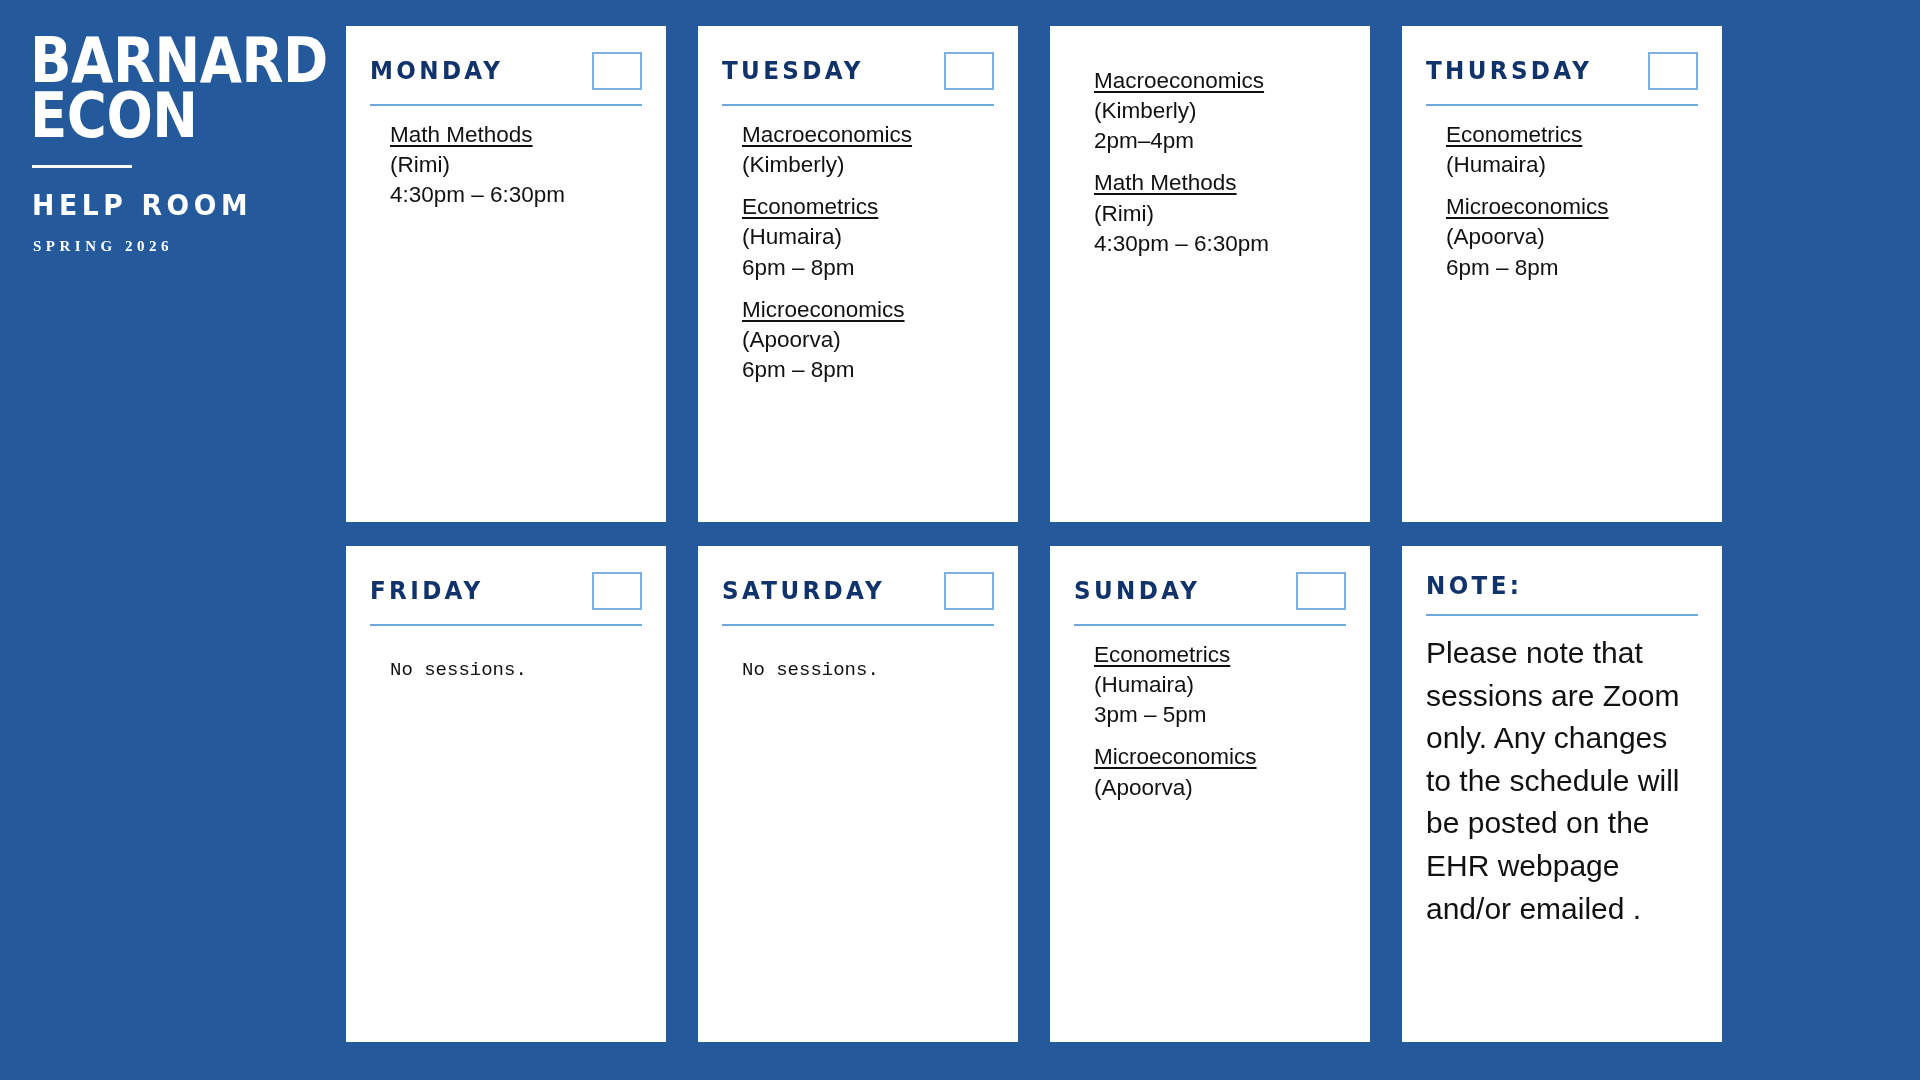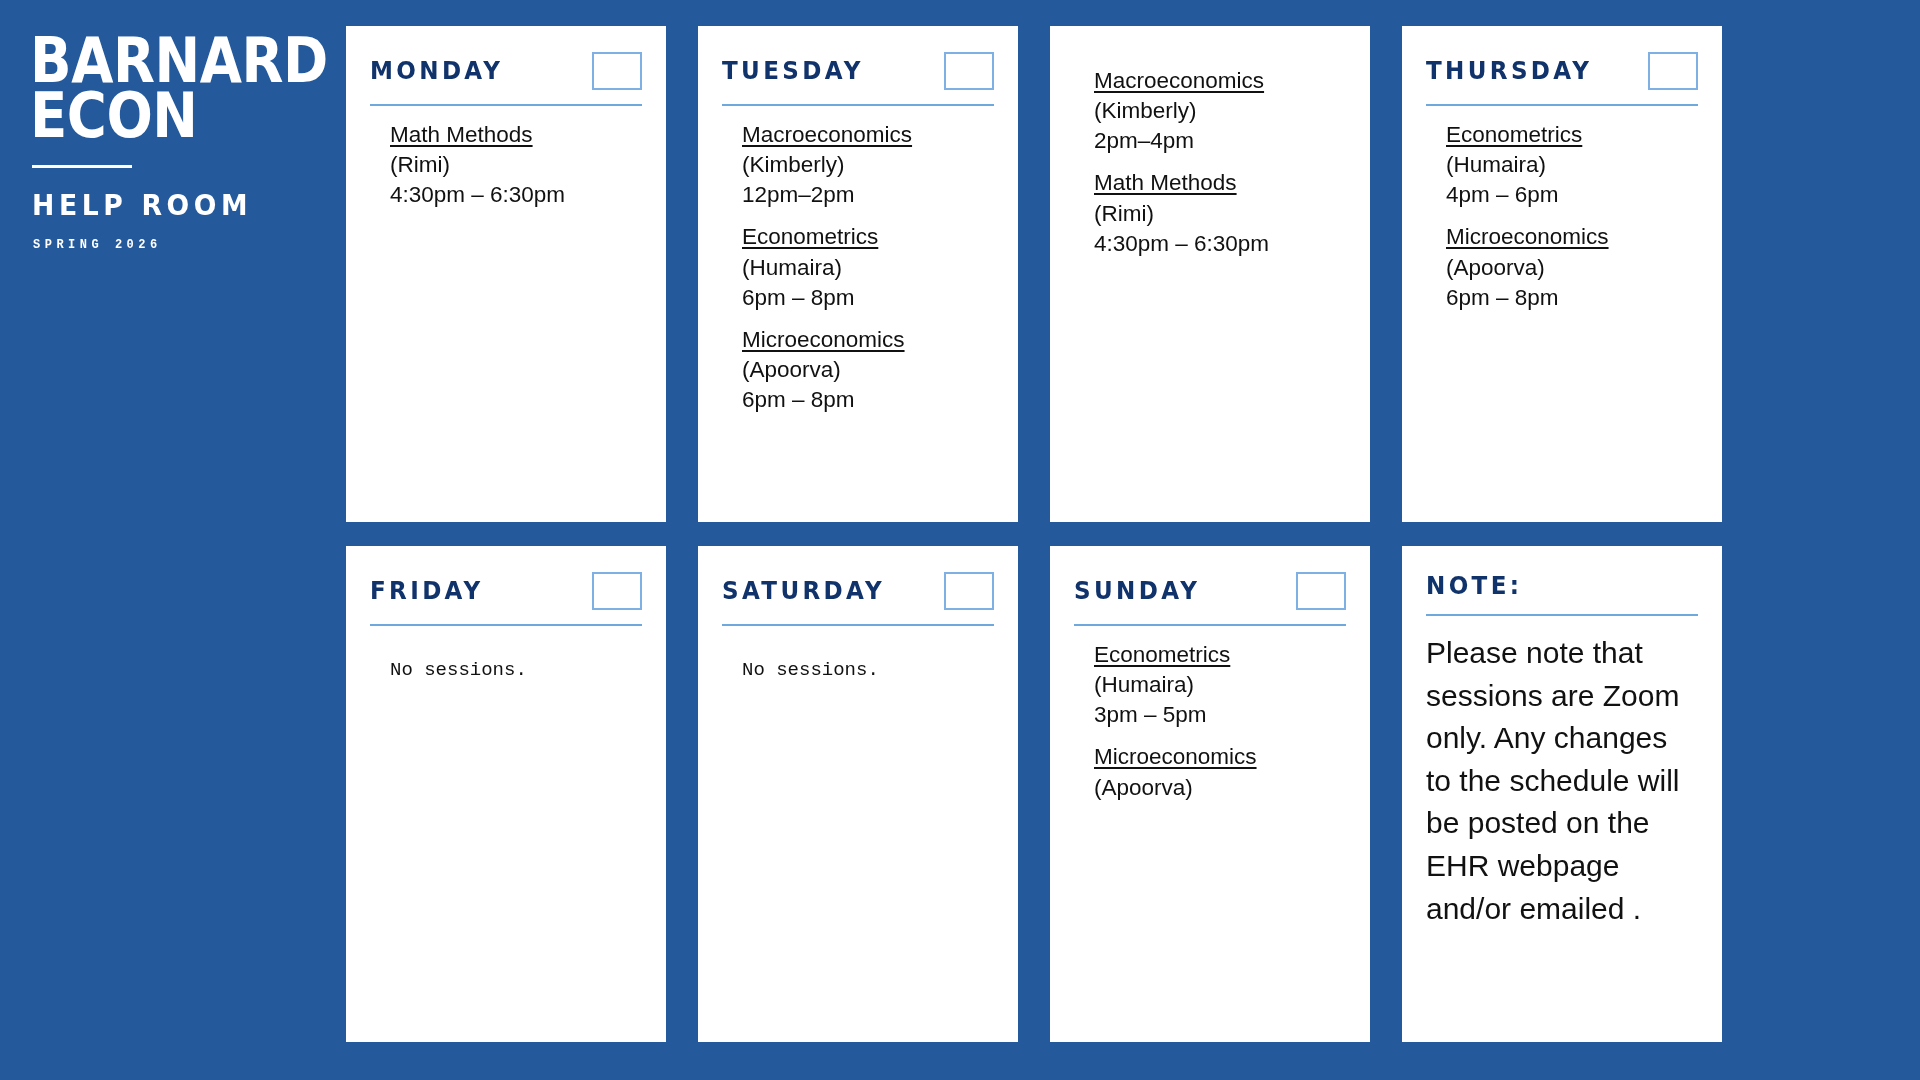--- a/index.html
+++ b/index.html
@@ -54,23 +54,23 @@
     font-family: "DejaVu Sans", sans-serif;
     font-weight: 700;
     font-size: 29px;
     letter-spacing: 5px;
     text-transform: uppercase;
     transform: scaleX(0.92);
     transform-origin: left top;
     margin: 0 0 16px 2px;
   }
   .brand-term {
-    font-family: Liberation Mono, monospace;
-    font-weight: 700;
-    font-size: 12px;
+    font-family: Liberation Serif, serif;
+    font-weight: 700;
+    font-size: 15px;
     letter-spacing: 4.5px;
     text-transform: uppercase;
     margin: 0 0 0 3px;
   }
 
   
   .grid {
     flex: 1 1 auto;
     display: grid;
     grid-template-columns: repeat(4, 1fr);
@@ -174,21 +174,20 @@
 
     <div class="card">
       <div class="card-head">
         <div class="card-title">TUESDAY</div>
         <div class="checkbox"></div>
       </div>
       <div class="card-body">
         <div class="session">
           <div class="course">Macroeconomics</div>
           <div class="plain-line">(Kimberly)</div>
-          <div class="plain-line">12pm–2pm</div>
         </div>
         <div class="session">
           <div class="course">Econometrics</div>
           <div class="plain-line">(Humaira)</div>
           <div class="plain-line">6pm – 8pm</div>
         </div>
         <div class="session">
           <div class="course">Microeconomics</div>
           <div class="plain-line">(Apoorva)</div>
           <div class="plain-line">6pm – 8pm</div>
@@ -213,21 +212,20 @@
 
     <div class="card">
       <div class="card-head">
         <div class="card-title">THURSDAY</div>
         <div class="checkbox"></div>
       </div>
       <div class="card-body">
         <div class="session">
           <div class="course">Econometrics</div>
           <div class="plain-line">(Humaira)</div>
-          <div class="plain-line">4pm – 6pm</div>
         </div>
         <div class="session">
           <div class="course">Microeconomics</div>
           <div class="plain-line">(Apoorva)</div>
           <div class="plain-line">6pm – 8pm</div>
         </div>
       </div>
     </div>
 
     <div class="card">

